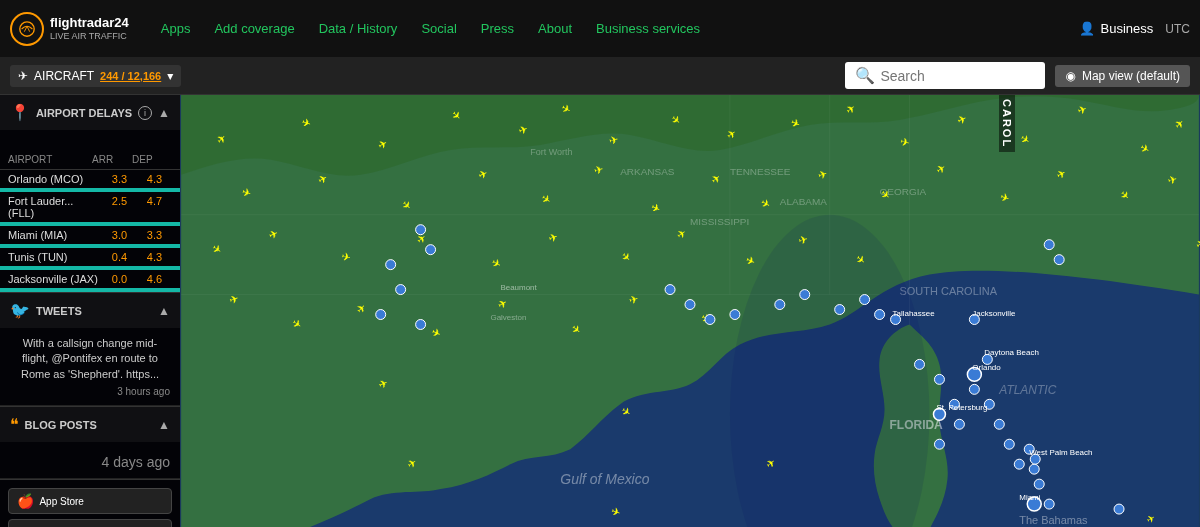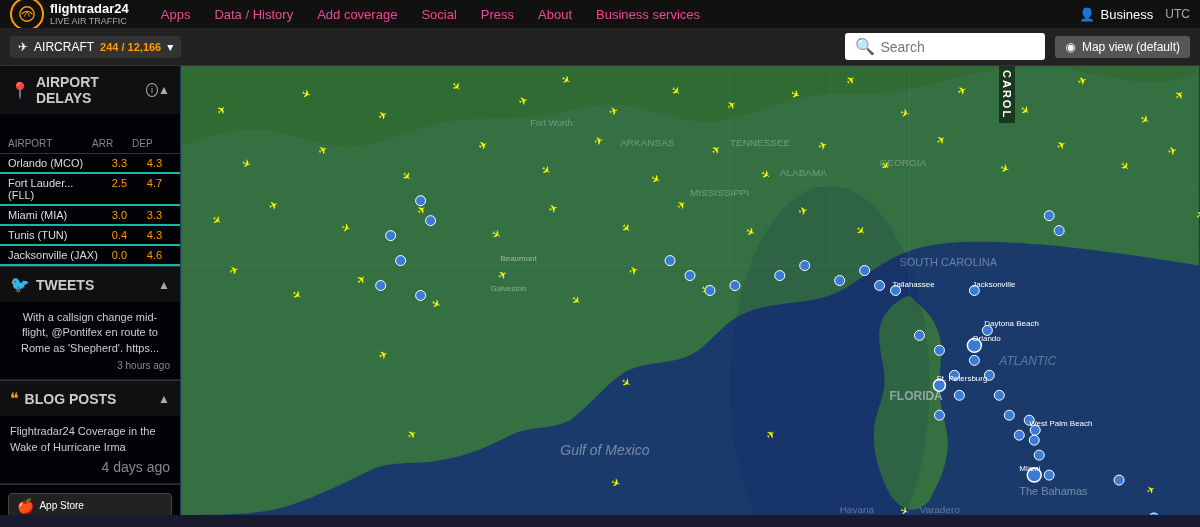--- a/index.html
+++ b/index.html
@@ -3,21 +3,21 @@
   <meta charset="utf-8">
   <style>
     * { margin: 0; padding: 0; box-sizing: border-box; }
     body { font-family: Arial, sans-serif; width: 1200px; height: 527px; overflow: hidden; background: #1a1a2e; }
 
     
     .top-nav {
       display: flex;
       align-items: center;
       background: #111;
-      height: 28px;
+      height: 57px;
       padding: 0 10px;
       position: relative;
       z-index: 100;
     }
     .logo-area {
       display: flex;
       align-items: center;
       margin-right: 20px;
     }
     .logo-circle {
@@ -25,21 +25,21 @@
       border: 2px solid #f90;
       border-radius: 50%;
       display: flex; align-items: center; justify-content: center;
       margin-right: 6px;
     }
     .logo-circle svg { width: 18px; height: 18px; }
     .logo-text { color: #fff; font-size: 13px; font-weight: bold; line-height: 1.1; }
     .logo-sub { color: #aaa; font-size: 9px; display: block; }
     .nav-links { display: flex; align-items: center; flex: 1; }
     .nav-link {
-      color: #ec4899;
+      color: #22c55e;
       font-size: 13px;
       padding: 16px 12px;
       cursor: pointer;
       height: 40px;
       display: flex; align-items: center;
       text-decoration: none;
     }
     .nav-right { display: flex; align-items: center; gap: 12px; margin-left: auto; }
     .business-btn {
       color: #fff;
@@ -62,21 +62,21 @@
     }
     .aircraft-btn {
       display: flex; align-items: center; gap: 6px;
       color: #fff; font-size: 12px;
       background: #333;
       padding: 4px 8px;
       border-radius: 3px;
       cursor: pointer;
       margin-right: 8px;
     }
-    .aircraft-count { color: #f90; font-weight: bold; font-size: 11px; }
+    .aircraft-count { color: #f90; font-weight: bold; font-size: 11px; text-decoration: underline; }
     .search-bar {
       display: flex; align-items: center;
       background: #fff;
       border-radius: 3px;
       padding: 4px 10px;
       width: 200px;
       margin-left: auto;
       margin-right: 10px;
     }
     .search-bar input {
@@ -110,21 +110,21 @@
     .sidebar-section {
       border-bottom: 1px solid #333;
     }
     .sidebar-header {
       display: flex; align-items: center; justify-content: space-between;
       padding: 8px 10px;
       background: rgba(255,255,255,0.05);
       cursor: pointer;
     }
     .sidebar-header-left { display: flex; align-items: center; gap: 6px; }
-    .sidebar-title { font-size: 14px; font-weight: bold; color: #ccc; text-transform: uppercase; }
+    .sidebar-title { font-size: 11px; font-weight: bold; color: #ccc; text-transform: uppercase; }
     .sidebar-toggle { color: #aaa; font-size: 12px; }
     .info-icon {
       width: 14px; height: 14px;
       border: 1px solid #aaa;
       border-radius: 50%;
       font-size: 9px;
       display: flex; align-items: center; justify-content: center;
       color: #aaa;
     }
 
@@ -136,21 +136,21 @@
       padding: 4px 8px;
       font-size: 10px;
       color: #888;
       border-bottom: 1px solid #333;
     }
     .airport-row {
       display: grid;
       grid-template-columns: 1fr 35px 35px;
       padding: 3px 8px;
       font-size: 11px;
-      border-bottom: 2px solid #14b8a6;
+      border-bottom: 4px solid #14b8a6;
       cursor: pointer;
     }
     .airport-name { color: #ddd; }
     .airport-arr { color: #f90; text-align: center; }
     .airport-dep { color: #f90; text-align: center; }
     .delay-map-link {
       display: block;
       text-align: center;
       color: #6af;
       font-size: 11px;
@@ -222,22 +222,22 @@
         <path d="M7 13 L10 7 L13 13" stroke="#f90" stroke-width="1" fill="none"></path>
       </svg>
     </div>
     <div>
       <div class="logo-text">flightradar24</div>
       <span class="logo-sub">LIVE AIR TRAFFIC</span>
     </div>
   </div>
   <nav class="nav-links">
     <a class="nav-link">Apps</a>
+    <a class="nav-link">Add coverage</a>
     <a class="nav-link">Data / History</a>
-    <a class="nav-link">Add coverage</a>
     <a class="nav-link">Social</a>
     <a class="nav-link">Press</a>
     <a class="nav-link">About</a>
     <a class="nav-link">Business services</a>
   </nav>
   <div class="nav-right">
     <div class="business-btn">
       <span>👤</span>
       <span>Business</span>
     </div>
@@ -325,21 +325,20 @@
 
     <div class="sidebar-section">
       <div class="sidebar-header">
         <div class="sidebar-header-left">
           <span style="color:#f90;">❝</span>
           <span class="sidebar-title">BLOG POSTS</span>
         </div>
         <span class="sidebar-toggle">▲</span>
       </div>
       <div class="blog-item">
-        <div class="blog-title">Flightradar24 Coverage in the Wake of Hurricane Irma</div>
         <div class="blog-time">4 days ago</div>
       </div>
     </div>
 
     <div class="app-buttons">
       <div class="app-btn">
         <span class="app-btn-icon">🍎</span>
         <span>App Store</span>
       </div>
       <div class="app-btn">

